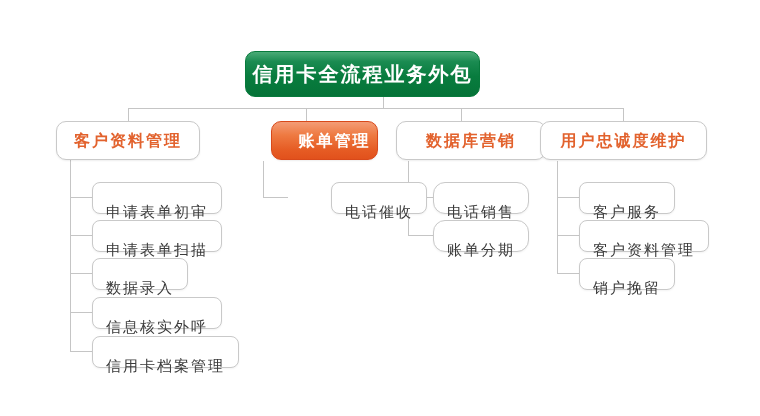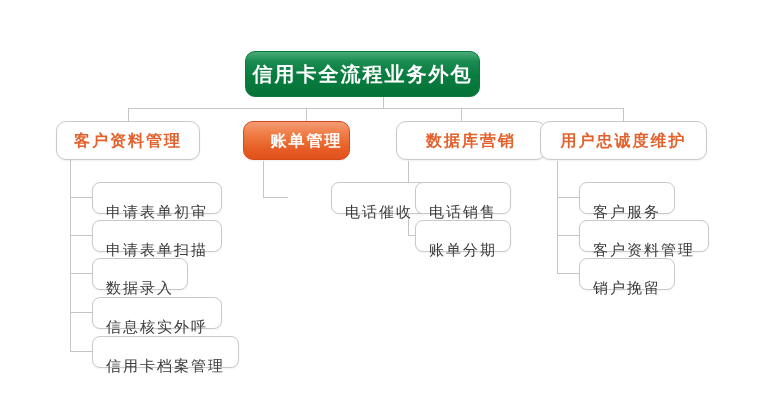--- a/index.html
+++ b/index.html
@@ -47,34 +47,34 @@
   }
   .branch{
     top:121px;height:39px;
     background:#ffffff;border:1px solid #c9c9c9;border-radius:10px;
     color:#e2622d;font-size:16px;font-weight:bold;letter-spacing:2px;
     line-height:37px;text-align:center;
     box-shadow:0 1px 2px rgba(0,0,0,0.07);
   }
   .b1{left:56px;width:144px;}
   .b2{
-    left:243px;width:107px;
+    left:271px;width:107px;
     background:linear-gradient(180deg,#f49c76 0%,#ee7a42 35%,#e65c24 75%,#e1511c 100%);
     border:1px solid #d8491a;color:#ffffff;padding-left:20px;
   }
   .b3{left:396px;width:150px;}
   .b4{left:540px;width:167px;}
   .leaf{
     height:30px;
     background:#ffffff;border:1px solid #c9c9c9;border-radius:8px;
     color:#3a3a3a;font-size:15px;letter-spacing:2px;
     line-height:28px;padding:15px 13px;
     box-shadow:0 1px 2px rgba(0,0,0,0.05);
   }
-  .c1{left:92px;}  .c2{left:288px;margin-left:43px;} .c3{left:415px;} .c4{left:579px;}
+  .c1{left:92px;}  .c2{left:288px;margin-left:43px;} .c3{left:433px;border-radius:12px;} .c4{left:579px;}
   .r1{top:182px;} .r2{top:220px;} .r3{top:258px;} .r4{top:297px;} .r5{top:336px;}
 </style>
 </head>
 <body>
 
 <div class="canvas">
 
   <div class="line v stub-root"></div>
   <div class="line h spine"></div>
   <div class="line v drop1"></div>

